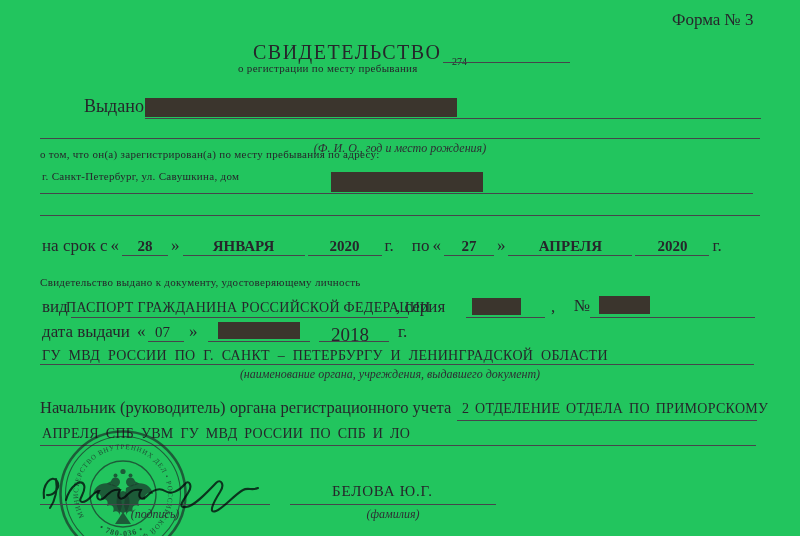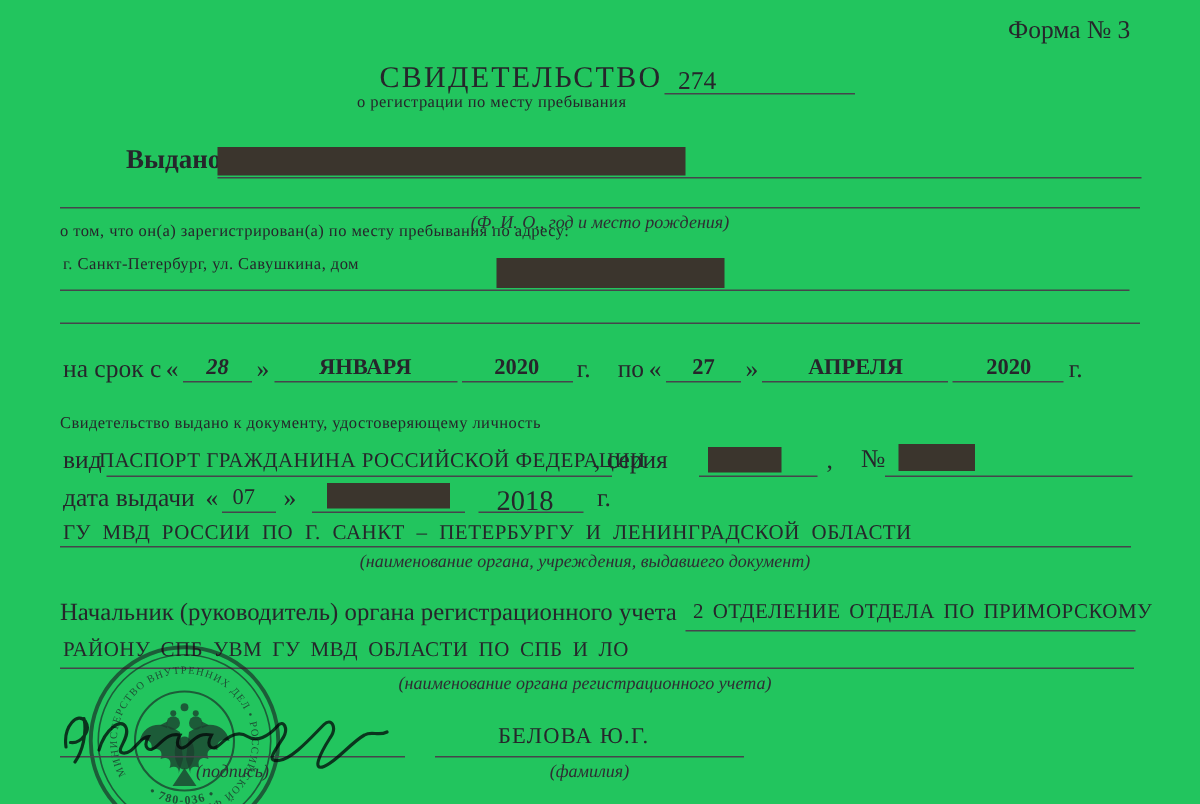--- a/index.html
+++ b/index.html
@@ -5,61 +5,61 @@
   html,body { margin:0; padding:0; background:#ffffff; }
   .page {
     position:relative; width:800px; height:536px;
     background:#22c55e;
     font-family:"Liberation Serif", "DejaVu Serif", serif;
     color:#26262b; overflow:hidden;
   }
   .abs { position:absolute; white-space:nowrap; }
   .t17 { font-size:17px; }
   .t175 { font-size:11px; letter-spacing:0.3px; }
-  .t18 { font-size:18px;font-weight:bold; }
+  .t18 { font-size:18px; }
   .cap { font-size:12px; color:#2e2e33; text-align:center;font-style:italic; }
   .uline { position:absolute; border-bottom:1.5px solid #45454b; height:0; }
   .redact { position:absolute; background:#3b352d; }
   .val14 { font-size:14px; letter-spacing:0.3px; }
   .bold { font-weight:bold; }
   .blank { display:inline-block; border-bottom:1.5px solid #45454b; text-align:center; }
-  .prow { position:absolute; display:inline-flex; align-items:center; gap:3px; font-size:17px; }
+  .prow { position:absolute; display:inline-flex; align-items:flex-end; gap:3px; font-size:17px; }
   .prow .blank { font-size:15px; font-weight:bold; }
   svg text { font-family:"Liberation Serif","DejaVu Serif",serif; }
 </style>
 </head>
 <body>
 
 <div class="page">
 
   <div class="abs t17" style="left:672px; top:10px;">Форма № 3</div>
 
   <div class="abs" style="left:253px; top:41px; font-size:20px; letter-spacing:1.5px;">СВИДЕТЕЛЬСТВО</div>
-  <div class="abs" style="left:452px; top:44px; font-size:17px;">274</div>
+  <div class="abs" style="left:452px; top:56px; font-size:10px;">274</div>
   <div class="uline" style="left:443px; top:62px; width:127px;"></div>
   <div class="abs t175" style="left:238px; top:62px;">о регистрации по месту пребывания</div>
 
   <div class="abs t18" style="left:84px; top:96px;">Выдано</div>
   <div class="redact" style="left:145px; top:98px; width:312px; height:19px;"></div>
   <div class="uline" style="left:145px; top:118px; width:616px;"></div>
 
   <div class="uline" style="left:40px; top:138px; width:720px;"></div>
   <div class="abs cap" style="left:100px; top:141px; width:600px;">(Ф. И. О., год и место рождения)</div>
 
   <div class="abs t175" style="left:40px; top:148px;">о том, что он(а) зарегистрирован(а) по месту пребывания по адресу:</div>
 
   <div class="abs t175" style="left:42px; top:170px;">г. Санкт-Петербург, ул. Савушкина, дом</div>
   <div class="redact" style="left:331px; top:172px; width:152px; height:20px;"></div>
   <div class="uline" style="left:40px; top:193px; width:713px;"></div>
   <div class="uline" style="left:40px; top:215px; width:720px;"></div>
 
   <div class="prow" style="left:42px; top:236px;">
     <span>на срок с</span>
     <span>«</span>
-    <span class="blank" style="width:46px;font-style:italic;">28</span>
+    <span class="blank" style="width:46px;">28</span>
     <span>»</span>
     <span class="blank" style="width:122px;">ЯНВАРЯ</span>
     <span class="blank" style="width:74px;">2020</span>
     <span>г.</span>
     <span style="width:12px;"></span>
     <span>по</span>
     <span>«</span>
     <span class="blank" style="width:50px;">27</span>
     <span>»</span>
     <span class="blank" style="width:124px;">АПРЕЛЯ</span>
@@ -91,23 +91,22 @@
   <div class="uline" style="left:319px; top:341px; width:70px;"></div>
   <div class="abs t17" style="left:398px; top:322px;">г.</div>
 
   <div class="abs val14" style="left:42px; top:348px; word-spacing:4px;">ГУ МВД РОССИИ ПО Г. САНКТ – ПЕТЕРБУРГУ И ЛЕНИНГРАДСКОЙ ОБЛАСТИ</div>
   <div class="uline" style="left:40px; top:364px; width:714px;"></div>
   <div class="abs cap" style="left:90px; top:367px; width:600px;">(наименование органа, учреждения, выдавшего документ)</div>
 
   <div class="abs" style="left:40px; top:398px; font-size:16.5px;">Начальник (руководитель) органа регистрационного учета</div>
   <div class="abs val14" style="left:462px; top:401px; word-spacing:2px;">2 ОТДЕЛЕНИЕ ОТДЕЛА ПО ПРИМОРСКОМУ</div>
   <div class="uline" style="left:457px; top:420px; width:300px;"></div>
-  <div class="abs val14" style="left:42px; top:426px; word-spacing:3px;">РАЙОНУ СПБ УВМ ГУ МВД ОБЛАСТИ ПО СПБ И ЛО</div>
+  <div class="abs val14" style="left:42px; top:426px; word-spacing:3px;">АПРЕЛЯ СПБ УВМ ГУ МВД РОССИИ ПО СПБ И ЛО</div>
   <div class="uline" style="left:40px; top:445px; width:716px;"></div>
-  <div class="abs cap" style="left:90px; top:448px; width:600px;">(наименование органа регистрационного учета)</div>
 
   <svg class="abs" style="left:44px; top:424px; mix-blend-mode:multiply;" width="160" height="140" viewBox="0 0 160 140">
     <g stroke="#c4537c" fill="none" opacity="0.78">
       <circle cx="79" cy="70" r="62.5" stroke-width="2.6"></circle>
       <circle cx="79" cy="70" r="57.5" stroke-width="1.1"></circle>
       <circle cx="79" cy="70" r="33" stroke-width="1.4"></circle>
     </g>
     <defs>
       <path id="ringPath" d="M 40.0 92.5 A 45 45 0 1 1 94.4 112.3"></path>
       <path id="codePath" d="M 51.9 102.2 A 42 42 0 0 0 106.1 102.2"></path>

